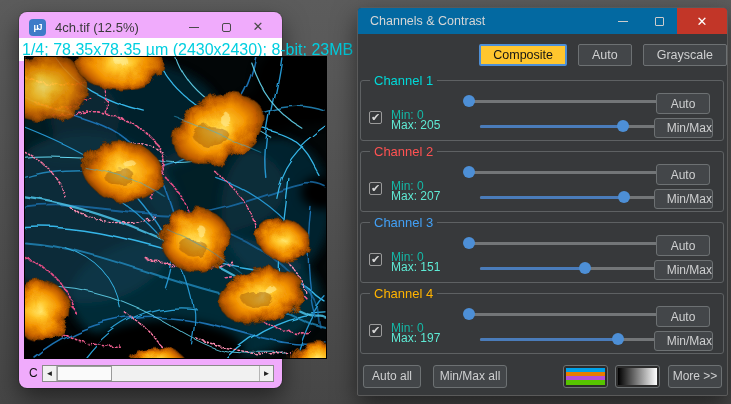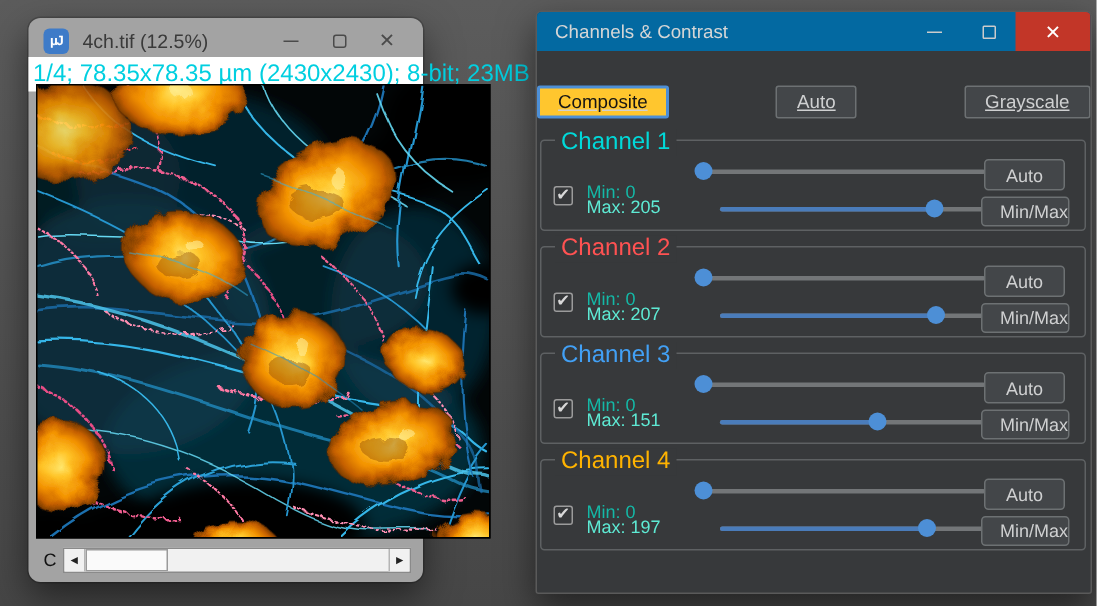--- a/index.html
+++ b/index.html
@@ -6,21 +6,21 @@
   html,body { width:731px; height:404px; overflow:hidden; }
   body {
     font-family:"Liberation Sans", sans-serif;
     background:linear-gradient(#5c5c5c,#464646);
     position:relative;
   }
 
   
   .img-window {
     position:absolute; left:19px; top:12px; width:263px; height:376px;
-    background:#a3a3a3; border-radius:8px;
+    background:#f0abfc; border-radius:8px;
     box-shadow:0 10px 24px rgba(0,0,0,.5), 0 0 0 1px rgba(0,0,0,.18);
   }
   .img-titlebar { height:26px; display:flex; align-items:center; padding:4px 8px 0 10px; }
   .ij-icon {
     width:17px; height:17px; background:#3e7bc8; border-radius:4px;
     color:#fff; font-size:9px; font-weight:bold; display:flex;
     align-items:center; justify-content:center; letter-spacing:-1px;
   }
   .img-title { margin-left:9px; font-size:13px; color:#3a3a3a; flex:1; white-space:nowrap; overflow:hidden; }
   .win-ctl { width:32px; text-align:center; color:#4a4a4a; font-size:12px; line-height:20px; cursor:default; }
@@ -60,38 +60,38 @@
     box-shadow:0 10px 24px rgba(0,0,0,.5); overflow:hidden;
     color:#cfd0d1; font-size:12px;
   }
   .dlg-titlebar { height:26px; background:#0369a1; display:flex; align-items:stretch; }
   .dlg-title { font-size:12.5px; color:#d6d6d6; padding:6px 0 0 12px; flex:1; }
   .dlg-ctl { width:36px; display:flex; align-items:center; justify-content:center; color:#cccccc; }
   .dlg-ctl .ctl-min-glyph { border-color:#cccccc; }
   .dlg-ctl .ctl-max-glyph { border-color:#cccccc; border-radius:1px; }
   .dlg-close { width:50px; background:#c23628; color:#fff; font-size:13px; }
 
-  .mode-row { margin-top:23px; height:22px; display:flex; justify-content:space-between; gap:11px;text-decoration:underline; }
+  .mode-row { margin-top:10px; height:22px; display:flex; justify-content:flex-end; gap:11px; }
   .mode-btn {
     font-family:inherit; font-size:12.5px; color:#cfd0d1; background:#434649;
     border:1px solid #6d7173; border-radius:2px; padding:2px 13px; height:22px;
   }
   .mode-btn.selected {
     background:var(--accent,#ffc62e); color:#151515; border:2px solid var(--slider,#4d8fd6);
     padding:1px 12px; font-weight:normal;
   }
 
   .channels-container { margin-top:14px; }
   .chan-group {
     position:relative; height:61px; margin:0 3px 10px 2px;
     border:1px solid #5e6163; border-radius:3px;
   }
   .grp-label {
     position:absolute; top:-8px; left:9px; background:#37393b; padding:0 4px;
-    font-size:16px;
+    font-size:13px;
   }
   .chk {
     position:absolute; left:8px; top:30px; width:13px; height:13px;
     border:1px solid #9b9b9b; border-radius:2px; background:#36383a;
     color:transparent; font-size:11px; line-height:11px; text-align:center;
   }
   .chk.checked { color:#d8d8d8; }
   .min-label { position:absolute; left:30px; top:12px; color:#14b8a6;margin-top:15px; }
   .max-label { position:absolute; left:30px; top:37px; color:#5eead4; }
   .slider { position:absolute; height:12px; }
@@ -380,13 +380,29 @@
     <div class="slider slider-max">
       <div class="track"></div>
       <div class="fill" style="width: 77.2549%;"></div>
       <div class="handle" style="left: 77.2549%;"></div>
     </div>
     <button class="grp-btn auto-btn">Auto</button>
     <button class="grp-btn minmax-btn">Min/Max</button>
   </div>
 </div>
 
+  <div class="footer-row">
+    <button class="foot-btn autoall-btn">Auto all</button>
+    <button class="foot-btn minmaxall-btn">Min/Max all</button>
+    <button class="swatch-btn lut-btn">
+      <div class="stripes">
+          <div style="background: rgb(0, 162, 232);"></div>
+          <div style="background: rgb(232, 125, 0);"></div>
+          <div style="background: rgb(180, 79, 216);"></div>
+          <div style="background: rgb(87, 196, 0);"></div>
+        </div>
+    </button>
+    <button class="swatch-btn gray-btn">
+      <div class="grayscale-grad"></div>
+    </button>
+    <button class="foot-btn more-btn">More &gt;&gt;</button>
+  </div>
 </div>
 
 </body></html>

